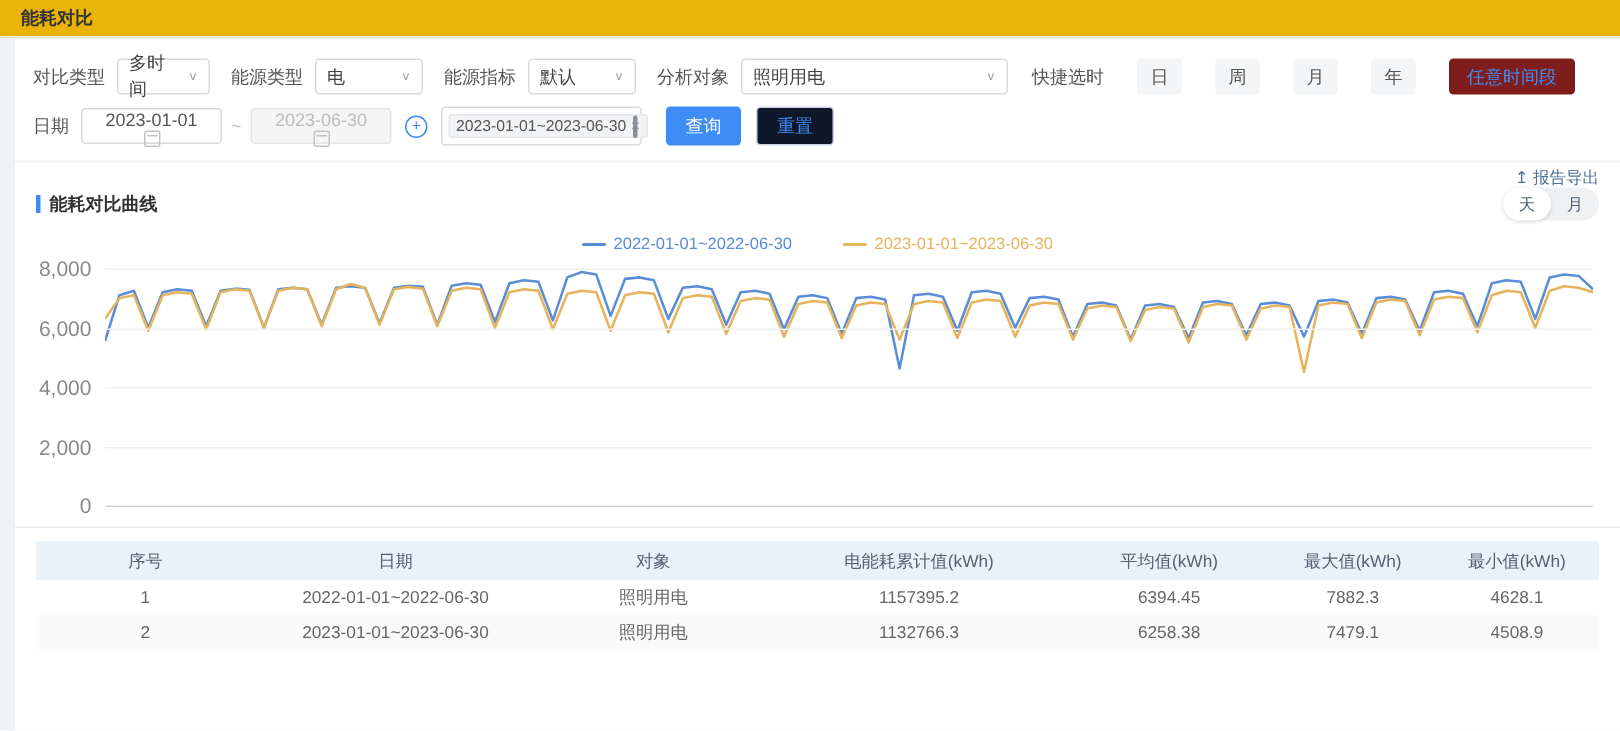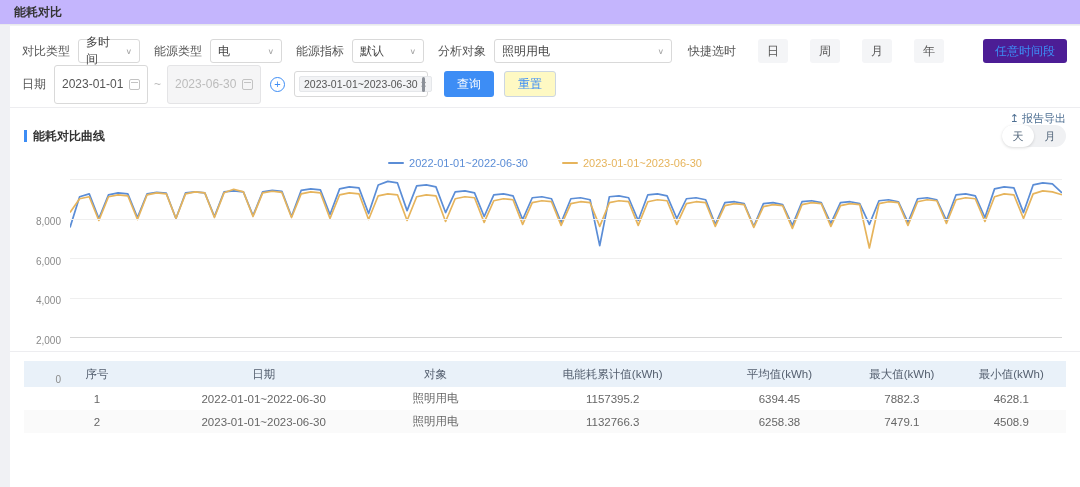--- a/index.html
+++ b/index.html
@@ -3,21 +3,21 @@
 <meta charset="utf-8">
 <style>
   * { box-sizing: border-box; margin: 0; padding: 0; }
   html,body { width:1080px; height:487px; overflow:hidden; }
   body {
     background:#f0f1f4;
     font-family:"Liberation Sans","DejaVu Sans",sans-serif;
     font-size:12px; color:#555; position:relative;
   }
   .app-header {
-    height:25px; background:#c4b5fd; border-bottom:1px solid #e8eaec;
+    height:25px; background:#eab308; border-bottom:1px solid #e8eaec;
     display:flex; align-items:center; padding-left:14px;
     font-weight:bold; color:#333; font-size:12px;
   }
   .content {
     position:absolute; top:26px; left:10px; right:0; bottom:0;
     background:#fff; overflow:hidden;
   }
   
   .filters { padding:8px 4px 0 12px; }
   .filter-row { display:flex; align-items:center; height:26px; margin-top:4px; }
@@ -27,28 +27,28 @@
     display:flex; align-items:center; justify-content:space-between;
     padding:0 7px; color:#444; cursor:pointer; margin-right:14px;
   }
   .chev { color:#a6a6a6; font-size:9px; margin-left:6px; transform:scaleY(.85); }
   .qt-btn {
     min-width:30px; height:24px; background:#f4f5f7; border-radius:3px;
     display:flex; align-items:center; justify-content:center;
     padding:0 9px; margin-left:22px; color:#555; cursor:pointer;
   }
   .qt-active {
-    height:24px; background:#4c1d95; color:#3d8df5; border-radius:3px;
+    height:24px; background:#7f1d1d; color:#3d8df5; border-radius:3px;
     display:flex; align-items:center; justify-content:center;
-    padding:0 12px; margin-left:39px; cursor:pointer;
+    padding:0 12px; margin-left:22px; cursor:pointer;
   }
   .date-input {
-    width:94px; height:39px; border:1px solid #d9d9d9; border-radius:3px;
+    width:94px; height:24px; border:1px solid #d9d9d9; border-radius:3px;
     display:flex; align-items:center; justify-content:space-between;
-    padding:0 7px; color:#555; background:#fff;
+    padding:0 7px; color:#555; background:#fff;flex-direction:column;
   }
   .date-input.disabled { background:#f5f5f6; color:#bcbcbc; border-color:#e4e4e6; }
   .cal { width:11px; height:11px; border:1px solid #c3c3c3; border-radius:2px; position:relative; flex:none; }
   .cal::before { content:''; position:absolute; top:2px; left:1px; right:1px; border-top:1px solid #c3c3c3; }
   .tilde { margin:0 6px; color:#bbb; }
   .plus-circle {
     width:15px; height:15px; border:1px solid #3d8df5; border-radius:50%;
     color:#3d8df5; display:flex; align-items:center; justify-content:center;
     font-size:11px; line-height:1; margin:0 9px; cursor:pointer;
   }
@@ -61,42 +61,42 @@
     font-size:10.5px; color:#555; padding:1px 4px; white-space:nowrap;
   }
   .tag .x { margin-left:3px; color:#8c8c8c; cursor:pointer; }
   .tag-scrollbar { position:absolute; right:2px; top:5px; width:3px; height:15px; background:#8b9098; border-radius:2px; cursor:grab; }
   .btn-primary {
     height:26px; background:#3d8df5; color:#fff; border:none; border-radius:3px;
     padding:0 13px; font-size:12px; margin-left:4px; cursor:pointer;
     display:flex; align-items:center; font-family:inherit;
   }
   .btn-outline {
-    height:26px; background:#fef9c3; color:#3d8df5; border:1px solid #ccd6e2; border-radius:3px;
+    height:26px; background:#0f172a; color:#3d8df5; border:1px solid #ccd6e2; border-radius:3px;
     padding:0 13px; font-size:12px; margin-left:10px; cursor:pointer;
     display:flex; align-items:center; font-family:inherit;
   }
   .divider { border-top:1px solid #ededf0; margin-top:10px; }
   
   .export-row { display:flex; justify-content:flex-end; padding:3px 14px 0; height:17px; }
   .report-export { color:#4e6f92; font-size:11px; cursor:pointer; display:flex; align-items:center; gap:3px; }
   .section-row { display:flex; justify-content:space-between; align-items:center; padding:0 14px; height:22px; }
   .section-title { display:flex; align-items:center; font-weight:bold; color:#333; font-size:12px; }
   .accent { width:3px; height:12px; background:#3d8df5; margin-right:6px; display:inline-block; }
   .toggle { width:64px; height:22px; background:#f0f1f3; border-radius:11px; display:flex; font-size:11px; color:#51657a; }
   .toggle .seg { flex:1; display:flex; align-items:center; justify-content:center; cursor:pointer; border-radius:11px; }
   .toggle .seg.active { background:#fff; box-shadow:0 1px 3px rgba(0,0,0,.14); }
   .legend-row { display:flex; justify-content:center; gap:34px; margin-top:8px; height:16px; font-size:11px; }
   .legend-item { display:flex; align-items:center; gap:5px; cursor:pointer; }
   .legend-dash { width:16px; height:2px; border-radius:1px; display:inline-block; }
   .y-axis-label { margin:8px 0 0 38px; font-size:11px; color:#777; height:14px; }
   .plot { position:relative; margin:8px 18px 0 60px; height:158px; }
   .gridline { position:absolute; left:0; right:0; height:1px; background:#efefef; }
   .gridline.axis { background:#d6d6d6; }
-  .ytick { position:absolute; left:-9px; transform:translate(-100%,-50%); font-size:10px; color:#8a8a8a; white-space:nowrap;margin-top:42px; }
+  .ytick { position:absolute; left:-9px; transform:translate(-100%,-50%); font-size:14px; color:#8a8a8a; white-space:nowrap; }
   .plot svg { position:absolute; inset:0; width:100%; height:100%; }
   
   .detail-head { display:flex; justify-content:space-between; align-items:center; padding:8px 14px 0; height:32px; }
   .tbl { margin:9px 14px 0; font-size:11.5px; }
   .tr { display:flex; align-items:center; }
   .tr.head { background:#e9f1f9; height:26px; color:#556070; }
   .tr.r0 { background:#fff; height:23px; color:#666; }
   .tr.r1 { background:#fafafa; height:23px; color:#666; }
   .td { text-align:center; overflow:hidden; white-space:nowrap; }
   .c0{width:14%;} .c1{width:18%;} .c2{width:15%;} .c3{width:19%;} .c4{width:13%;} .c5{width:10.5%;} .c6{width:10.5%;}

